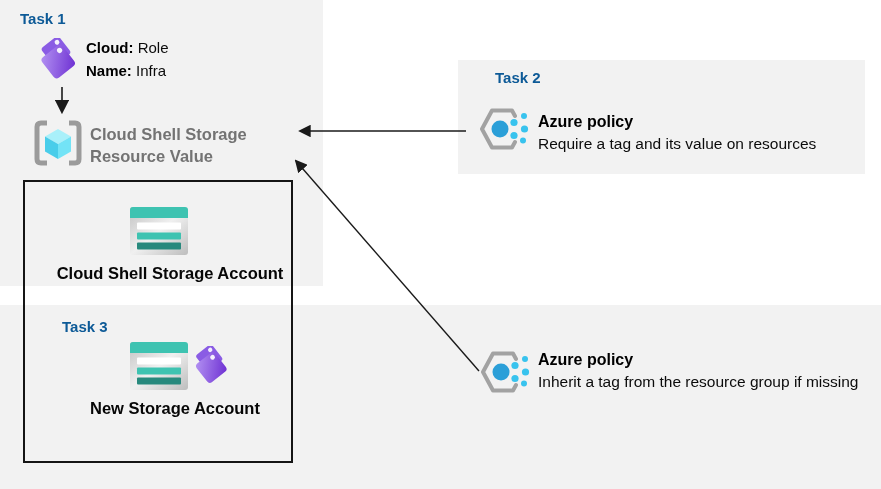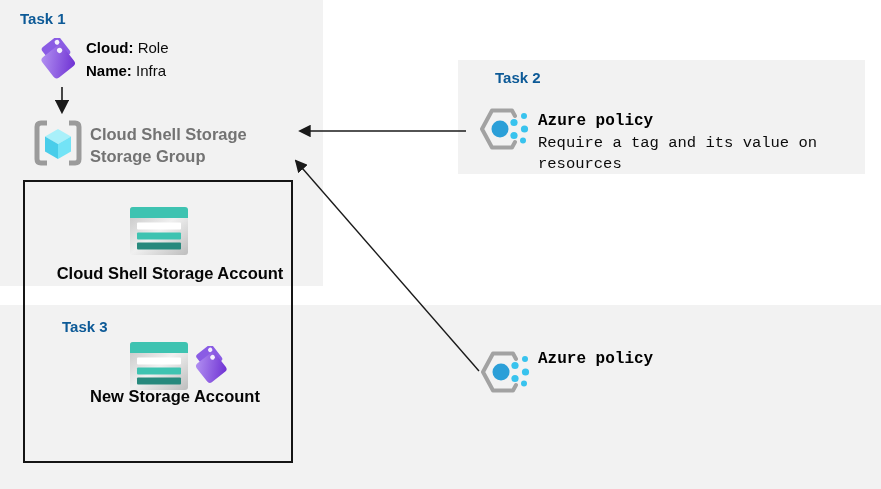--- a/index.html
+++ b/index.html
@@ -43,23 +43,23 @@
     font-size:16.5px; font-weight:bold; line-height:22px; color:#737373;
   }
 
   .center-caption {
     position:absolute;
     font-size:16.5px; font-weight:bold; color:#060606;
     text-align:center;
     padding-left:24px;
   }
   .cap-cssa { left:23px; top:264px; width:270px; }
-  .cap-nsa  { left:28px; top:387px; width:270px; }
-
-  .policy-text { position:absolute; font-size:15.5px; line-height:21px; color:#0b0b0b;font-family:Liberation Mono, monospace; }
+  .cap-nsa  { left:28px; top:399px; width:270px; }
+
+  .policy-text { position:absolute; font-size:15.5px; line-height:21px; color:#0b0b0b; }
   .policy-text .ttl { font-size:16px; font-weight:bold; display:block; margin-bottom:1px; color:#000; }
   .pt1 { left:538px; top:111px; width:330px; }
   .pt2 { left:538px; top:349px; width:336px; }
 
   .icon { position:absolute; }
   .ic-tag1     { left:36px;  top:38px;  }
   .ic-rg       { left:32px;  top:118px; }
   .ic-store1   { left:130px; top:207px; }
   .ic-store2   { left:130px; top:342px; }
   .ic-tag2     { left:191px; top:346px; }
@@ -115,21 +115,21 @@
   <svg class="icon ic-rg" width="52" height="50" viewBox="0 0 52 50">
     <path d="M15,5 L9,5 Q5,5 5,9 L5,41 Q5,45 9,45 L15,45" fill="none" stroke="#9b9b9b" stroke-width="5"></path>
     <path d="M37,5 L43,5 Q47,5 47,9 L47,41 Q47,45 43,45 L37,45" fill="none" stroke="#9b9b9b" stroke-width="5"></path>
     <polygon points="26,11 39,18.5 26,26 13,18.5" fill="#a9f0fa"></polygon>
     <polygon points="13,18.5 26,26 26,41 13,33.5" fill="#49cdea"></polygon>
     <polygon points="39,18.5 26,26 26,41 39,33.5" fill="#73e3f6"></polygon>
   </svg>
 
   <div class="rg-title">
     <div>Cloud Shell Storage</div>
-    <div>Storage Group</div>
+    <div>Resource Value</div>
   </div>
 
   <svg class="icon ic-store1" width="58" height="48" viewBox="0 0 58 48">
     <defs>
       <linearGradient id="silverGrad" x1="0" y1="0" x2="1" y2="1">
         <stop offset="0" stop-color="#c2c2c2"></stop>
         <stop offset="0.5" stop-color="#f0f0f0"></stop>
         <stop offset="1" stop-color="#bdbdbd"></stop>
       </linearGradient>
     </defs>
@@ -186,15 +186,16 @@
     <circle cx="21" cy="23" r="8.5" fill="#2b9fd8"></circle>
     <circle cx="35" cy="16.5" r="3.6" fill="#38c3ee"></circle>
     <circle cx="35" cy="29.5" r="3.6" fill="#38c3ee"></circle>
     <circle cx="45" cy="10" r="3" fill="#38c3ee"></circle>
     <circle cx="45.5" cy="23" r="3.6" fill="#38c3ee"></circle>
     <circle cx="44" cy="34.5" r="3" fill="#38c3ee"></circle>
   </svg>
 
   <div class="policy-text pt2">
     <span class="ttl">Azure policy</span>
+    <span>Inherit a tag from the resource group if missing</span>
   </div>
 
 </div>
 
 </body></html>

